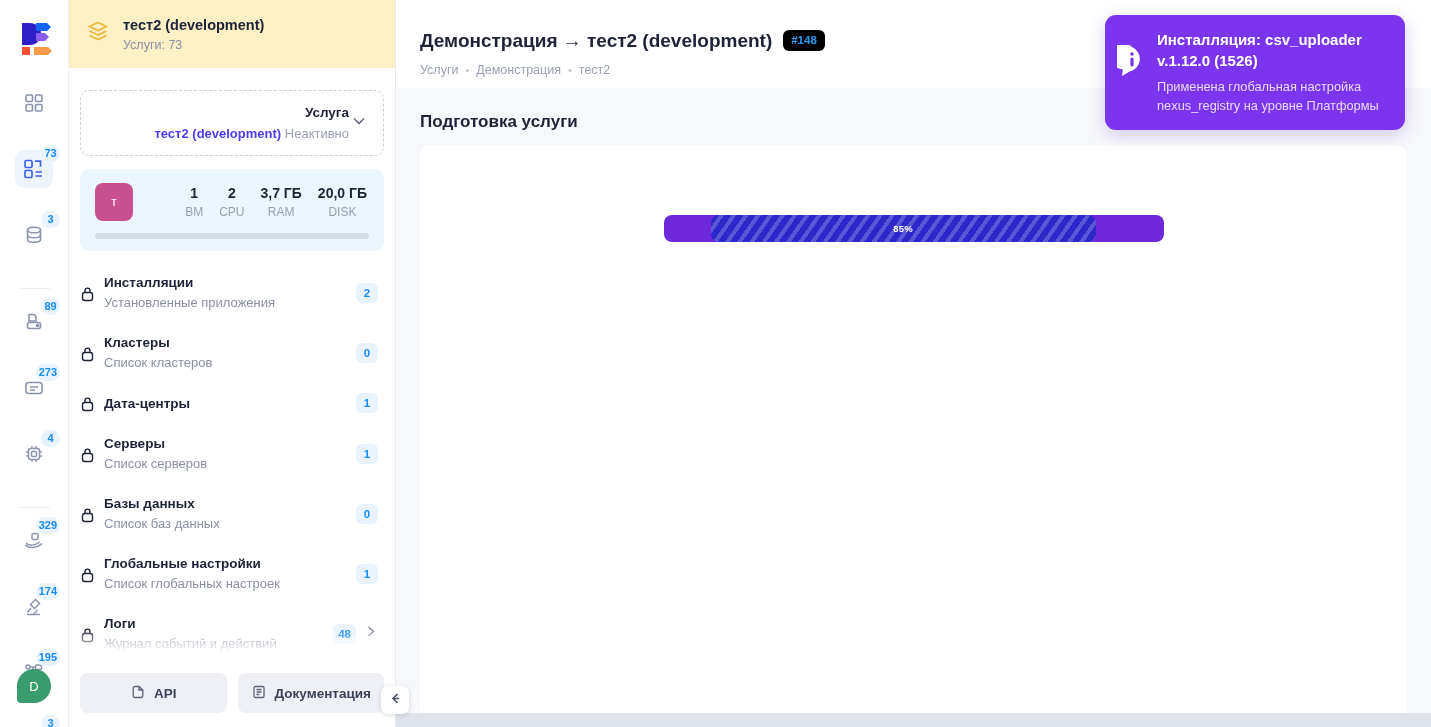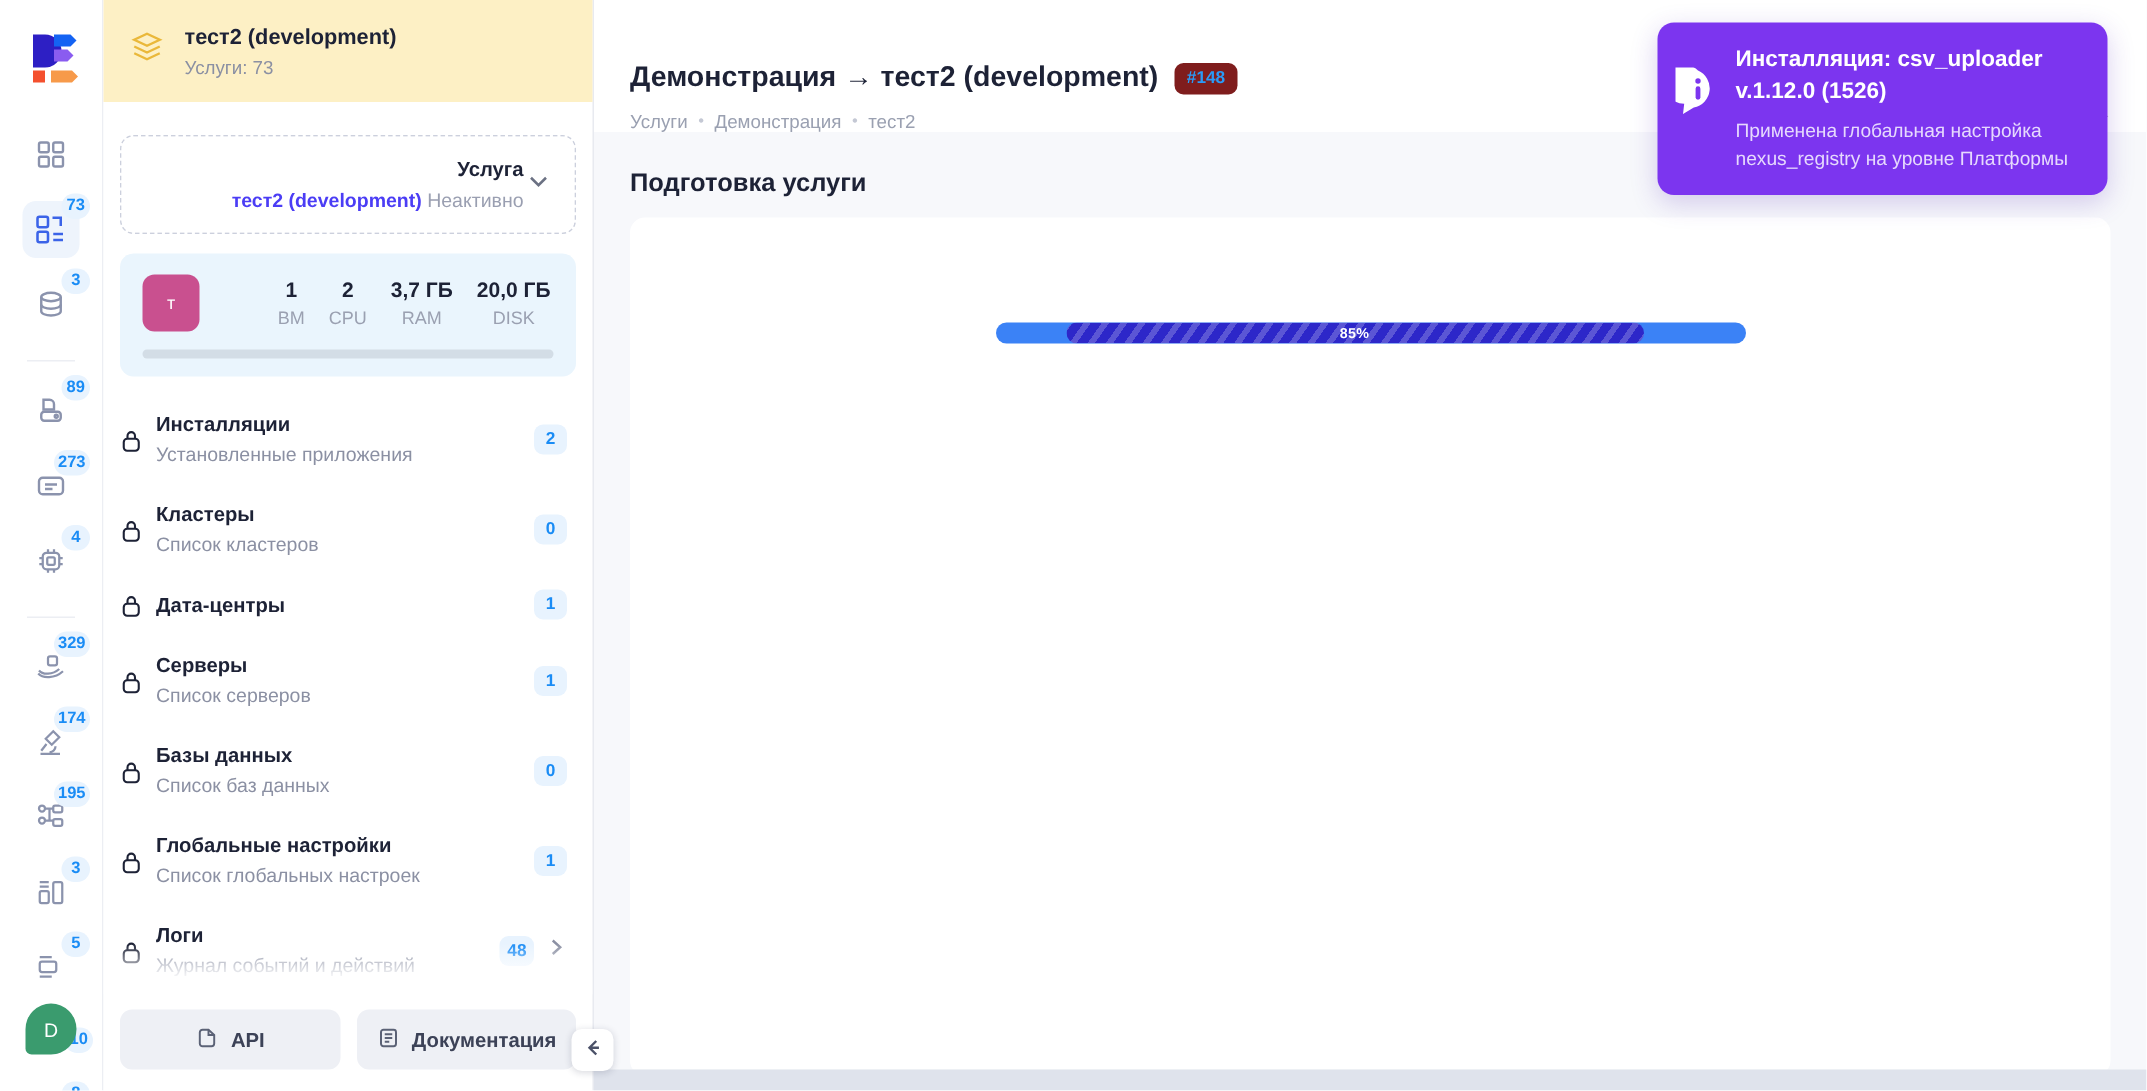--- a/index.html
+++ b/index.html
@@ -18,21 +18,21 @@
     border-right: 1px solid #eceef3;
     display: flex; flex-direction: column; align-items: center;
     flex: 0 0 69px;
     position: relative;
   }
   .logo { margin-top: 14px; width: 44px; height: 44px; position: relative; }
   .logo svg { display: block; }
 
   .rail-items { margin-top: 26px; width: 100%; display: flex; flex-direction: column; align-items: center; }
   .rail-item {
-    position: relative; width: 38px; height: 38px; margin-bottom: 12px;
+    position: relative; width: 38px; height: 38px; margin-bottom: 28px;
     display: flex; align-items: center; justify-content: center;
     border-radius: 9px; cursor: pointer;
   }
   .rail-item.active { background: #eef4fc; }
   .rail-item svg { display:block; }
   .rail-badge {
     position: absolute; top: -5px; right: -7px;
     min-width: 19px; height: 17px; padding: 0 3px;
     background: #e8f3fe; color: #1a8cf5;
     border-radius: 9px;
@@ -114,47 +114,47 @@
     flex: 1; height: 40px; background: #eef0f5; border: none; border-radius: 8px;
     display: flex; align-items: center; justify-content: center; gap: 8px;
     font-size: 13.5px; font-weight: 700; color: #3c4257; cursor: pointer;
     font-family: "Liberation Sans", sans-serif;
   }
 
   
   .main { flex: 1; height: 727px; background: #f7f8fb; display: flex; flex-direction: column; position: relative; }
   .topbar {
     height: 88px; background: #ffffff; padding: 16px 24px 0 24px;
-    display: flex; align-items: flex-end; position: relative;
+    display: flex; align-items: center; position: relative;
   }
   .tb-left { flex: 1; min-width: 0; }
   .tb-title-row { display: flex; align-items: center; gap: 11px; }
   .tb-title { font-size: 19px; font-weight: 700; color: #1d2236; line-height: 26px; white-space: nowrap; }
   .tb-arrow { color: #1d2236; font-weight: 400; }
   .tb-id {
-    background: #7f1d1d; color: #2a9bf7; border-radius: 6px;
+    background: #000000; color: #2a9bf7; border-radius: 6px;
     font-size: 11.5px; font-weight: 700; padding: 3px 8px; line-height: 15px;
   }
   .crumbs { margin-top: 9px; display: flex; align-items: center; gap: 7px; font-size: 12.5px; color: #9aa0b1; }
   .crumb { cursor: pointer; }
   .crumb-dot { color: #c4c8d4; font-size: 11px; }
   .tb-right { display: flex; align-items: center; gap: 14px; padding-top: 4px; }
   .upd-btn {
     background: #f1eefe; color: #6b3df5; border: none; border-radius: 8px;
     padding: 8px 13px; font-size: 13px; font-weight: 700; cursor: pointer;
     white-space: nowrap; font-family: "Liberation Sans", sans-serif;
   }
   .tb-ic { color: #8b90a3; cursor: pointer; display: flex; }
 
   .content { flex: 1; padding: 24px 24px 0 24px; overflow: hidden; }
   .content-title { font-size: 17px; font-weight: 700; color: #1d2236; margin-bottom: 13px; }
   .card { background: #ffffff; border-radius: 10px; height: 572px; padding: 70px 24px 0; }
   .progress-wrap { display: flex; justify-content: center; }
   .progress {
-    width: 500px; height: 14px; border-radius: 8px; background: #3b82f6;
+    width: 500px; height: 27px; border-radius: 8px; background: #6d28d9;
     position: relative; overflow: hidden; padding-left: 47px;
   }
   .progress-fill {
     height: 100%; border-radius: 8px;
     background-color: #2d27c9;
     background-image: repeating-linear-gradient(
       -55deg,
       rgba(255,255,255,0.22) 0px, rgba(255,255,255,0.22) 4px,
       rgba(255,255,255,0) 4px, rgba(255,255,255,0) 10px);
     display: flex; align-items: center; justify-content: center;

